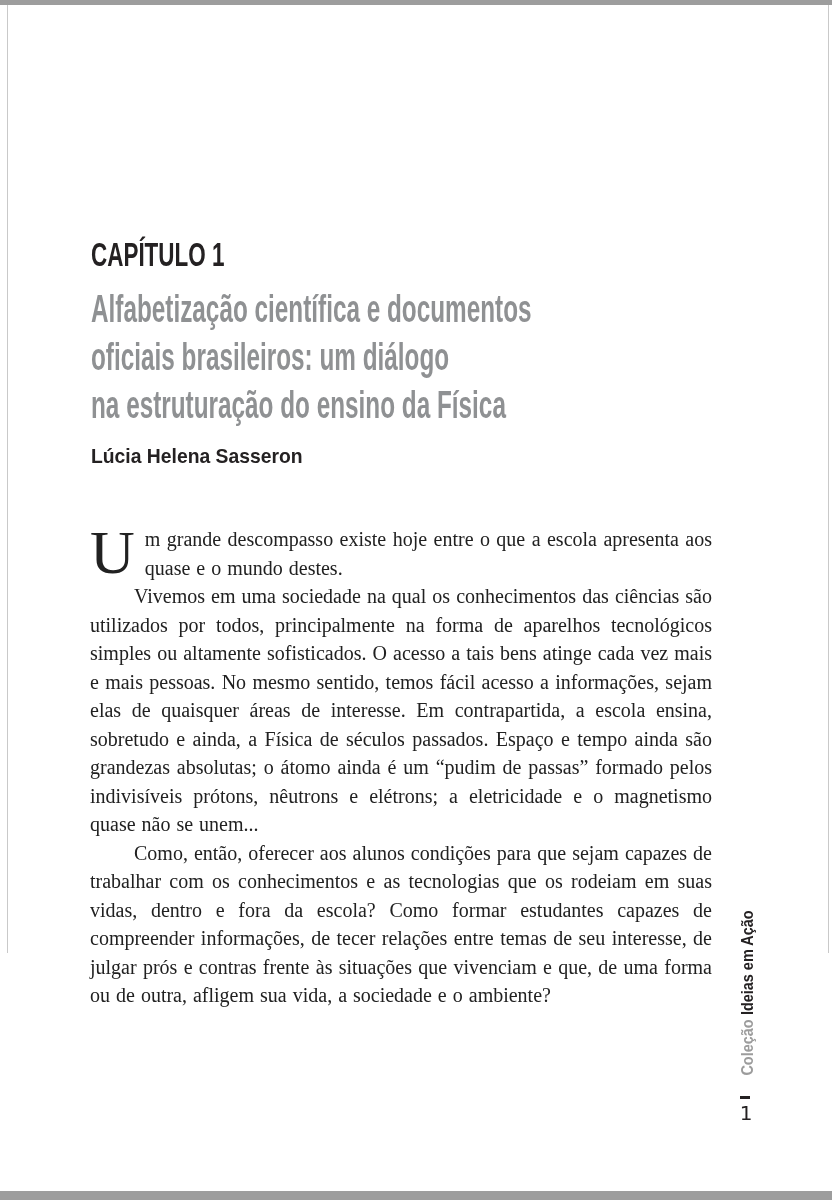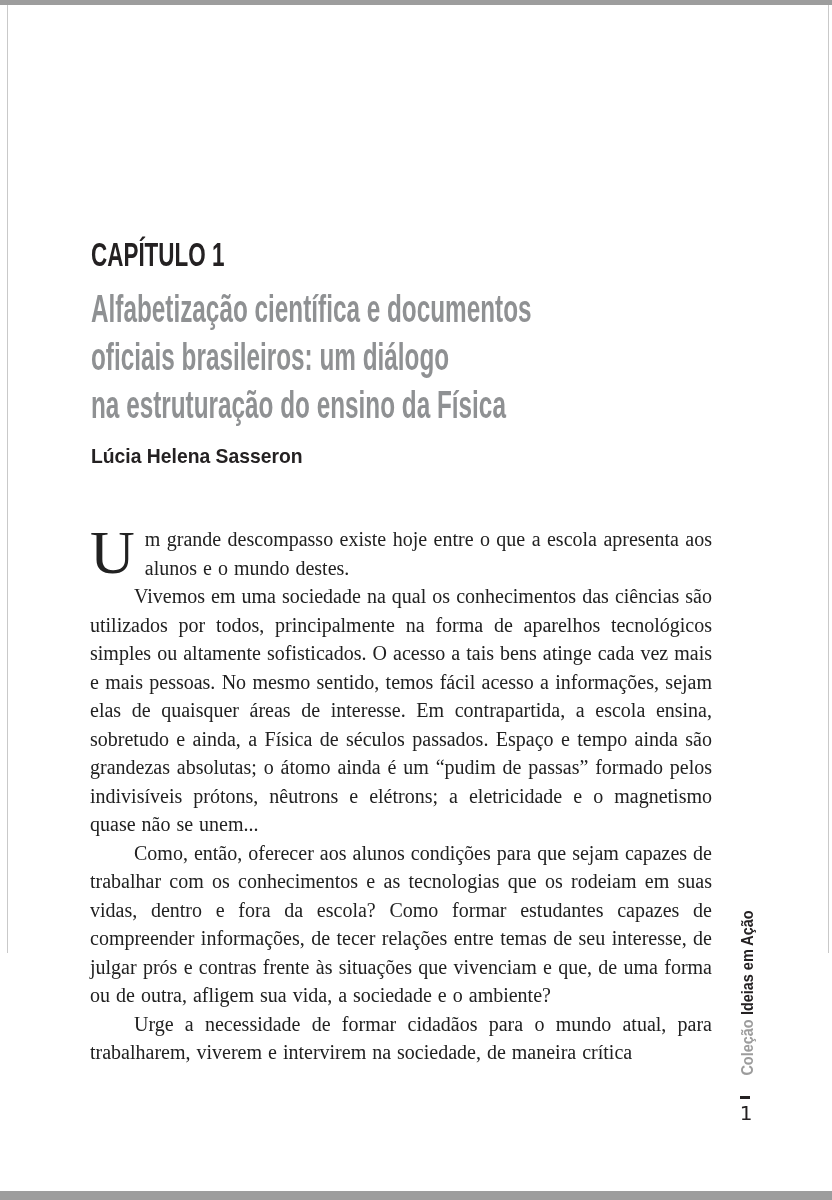--- a/index.html
+++ b/index.html
@@ -98,24 +98,23 @@
 
   <div class="chapter-title">
     <div>Alfabetização científica e documentos</div>
     <div>oficiais brasileiros: um diálogo</div>
     <div>na estruturação do ensino da Física</div>
   </div>
 
   <div class="author-name">Lúcia Helena Sasseron</div>
 
   <div class="body-text">
-    <p><span class="drop-cap">U</span><span>m grande descompasso existe hoje entre o que a escola apresenta aos alunos e o mundo destes.</span></p>
+    <p><span class="drop-cap">U</span><span>m grande descompasso existe hoje entre o que a escola apresenta aos quase e o mundo destes.</span></p>
     <p class="indent">Vivemos em uma sociedade na qual os conhecimentos das ciências são utilizados por todos, principalmente na forma de aparelhos tecnológicos simples ou altamente sofisticados. O acesso a tais bens atinge cada vez mais e mais pessoas. No mesmo sentido, temos fácil acesso a informações, sejam elas de quaisquer áreas de interesse. Em contrapartida, a escola ensina, sobretudo e ainda, a Física de séculos passados. Espaço e tempo ainda são grandezas absolutas; o átomo ainda é um “pudim de passas” formado pelos indivisíveis prótons, nêutrons e elétrons; a eletricidade e o magnetismo quase não se unem...</p>
     <p class="indent"><span>Como, então, </span><span class="emphasis">oferecer aos alunos condições</span><span> para que sejam capazes de trabalhar com os conhecimentos e as tecnologias que os rodeiam em suas vidas, dentro e fora da escola? Como formar estudantes capazes de compreender informações, de tecer relações entre temas de seu interesse, de julgar prós e contras frente às situações que vivenciam e que, de uma forma ou de outra, afligem sua vida, a sociedade e o ambiente?</span></p>
-    <p class="indent">Urge a necessidade de formar cidadãos para o mundo atual, para trabalharem, viverem e intervirem na sociedade, de maneira crítica</p>
   </div>
 
   <div class="collection-label">
     <span class="collection-prefix">Coleção</span><span class="collection-name">Ideias em Ação</span>
   </div>
 
   <div class="pagenum-separator"></div>
 
   <div class="page-number">1</div>
 

